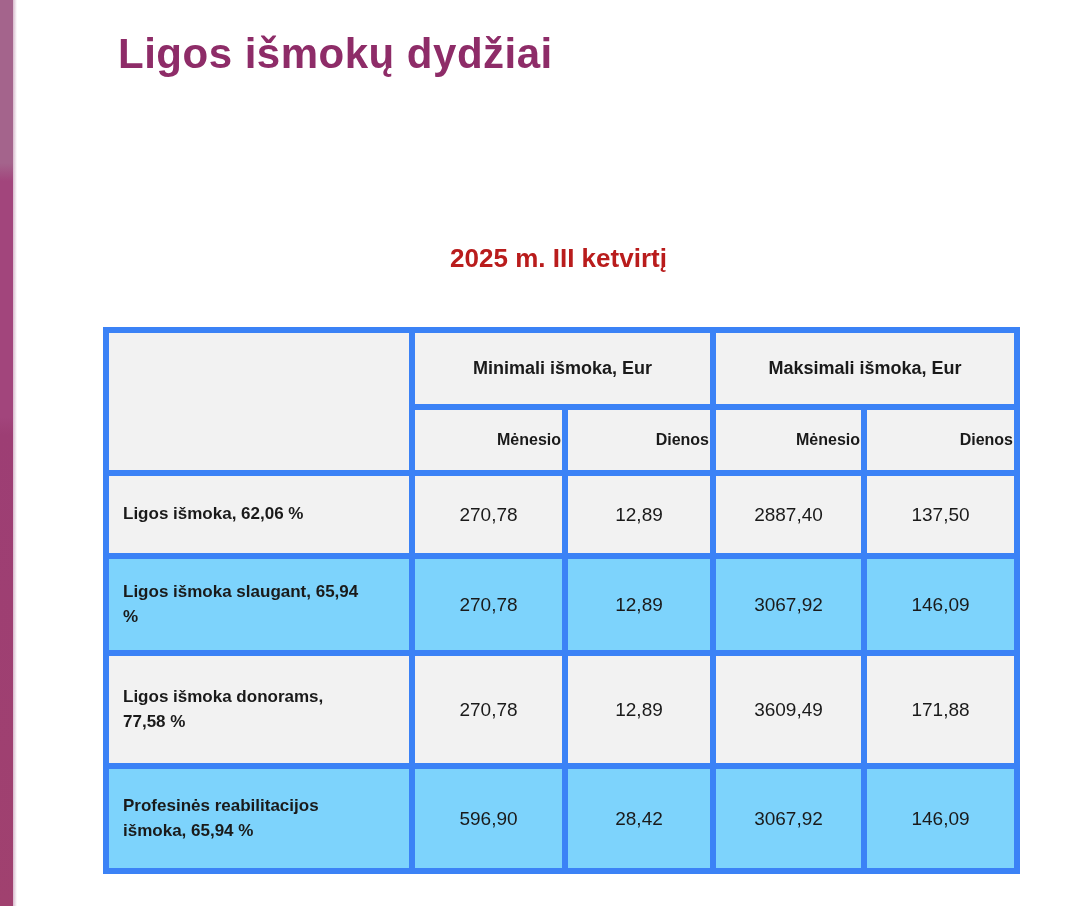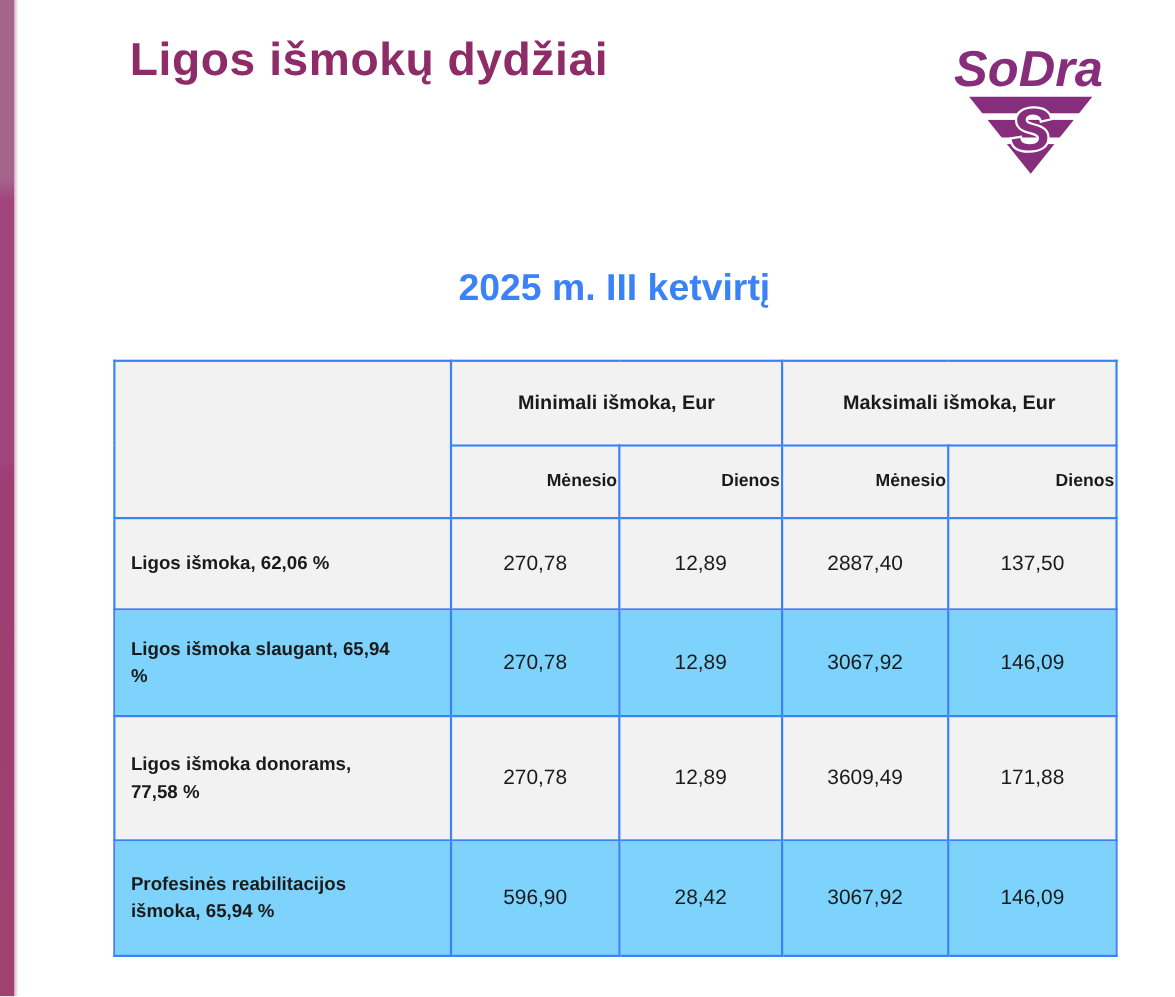--- a/index.html
+++ b/index.html
@@ -29,32 +29,32 @@
     font-size:42px;font-weight:bold;
     color:#8e2c68;
     letter-spacing:0.5px;
   }
   
   .logo{position:absolute;left:850px;top:36px;width:170px;height:128px;}
   
   .subtitle{
     position:absolute;left:103px;top:243px;width:911px;
     text-align:center;
-    font-size:34px;font-weight:bold;color:#3b82f6;
+    font-size:26px;font-weight:bold;color:#b91c1c;
   }
   
   table.benefits{
     position:absolute;left:103px;top:327px;
     width:911px;
     border-collapse:collapse;
     table-layout:fixed;
     border:2px solid #94407f;
   }
   table.benefits td, table.benefits th{
-    border:2px solid #3b82f6;
+    border:6px solid #3b82f6;
     vertical-align:middle;
     color:#1a1a1a;
     overflow:hidden;
   }
   .row-gray{background:#f2f2f2;margin-top:17px;}
   .row-white{background:#7dd3fc;}
   th.group-header{
     font-size:18px;font-weight:bold;text-align:center;background:#f2f2f2;
   }
   th.sub-header{
@@ -77,31 +77,20 @@
 </style>
 </head>
 <body>
 
 <div class="slide">
 
   <div class="accent-bar"></div>
 
   <h1 class="page-title">Ligos išmokų dydžiai</h1>
 
-  <div class="logo">
-    <svg viewBox="0 0 170 128" width="170" height="128">
-      <text x="85" y="42" text-anchor="middle" font-family="Liberation Sans, sans-serif" font-size="46" font-weight="bold" font-style="italic" fill="#862d7b">SoDra</text>
-      <g transform="translate(31,52)">
-        <polygon points="0,0 112,0 56,70" fill="#862d7b"></polygon>
-        <rect x="-4" y="15" width="122" height="6" fill="#ffffff"></rect>
-        <rect x="-4" y="37" width="122" height="6" fill="#ffffff"></rect>
-        <text x="56" y="48" text-anchor="middle" font-family="Liberation Sans, sans-serif" font-size="54" font-weight="bold" font-style="italic" fill="#862d7b" stroke="#ffffff" stroke-width="4" paint-order="stroke">S</text>
-      </g>
-    </svg>
-  </div>
 
   <div class="subtitle">2025 m. III ketvirtį</div>
 
   <table class="benefits">
     <colgroup>
       <col style="width:306px">
         <col style="width:153px">
         <col style="width:148px">
         <col style="width:151px">
         <col style="width:153px">

